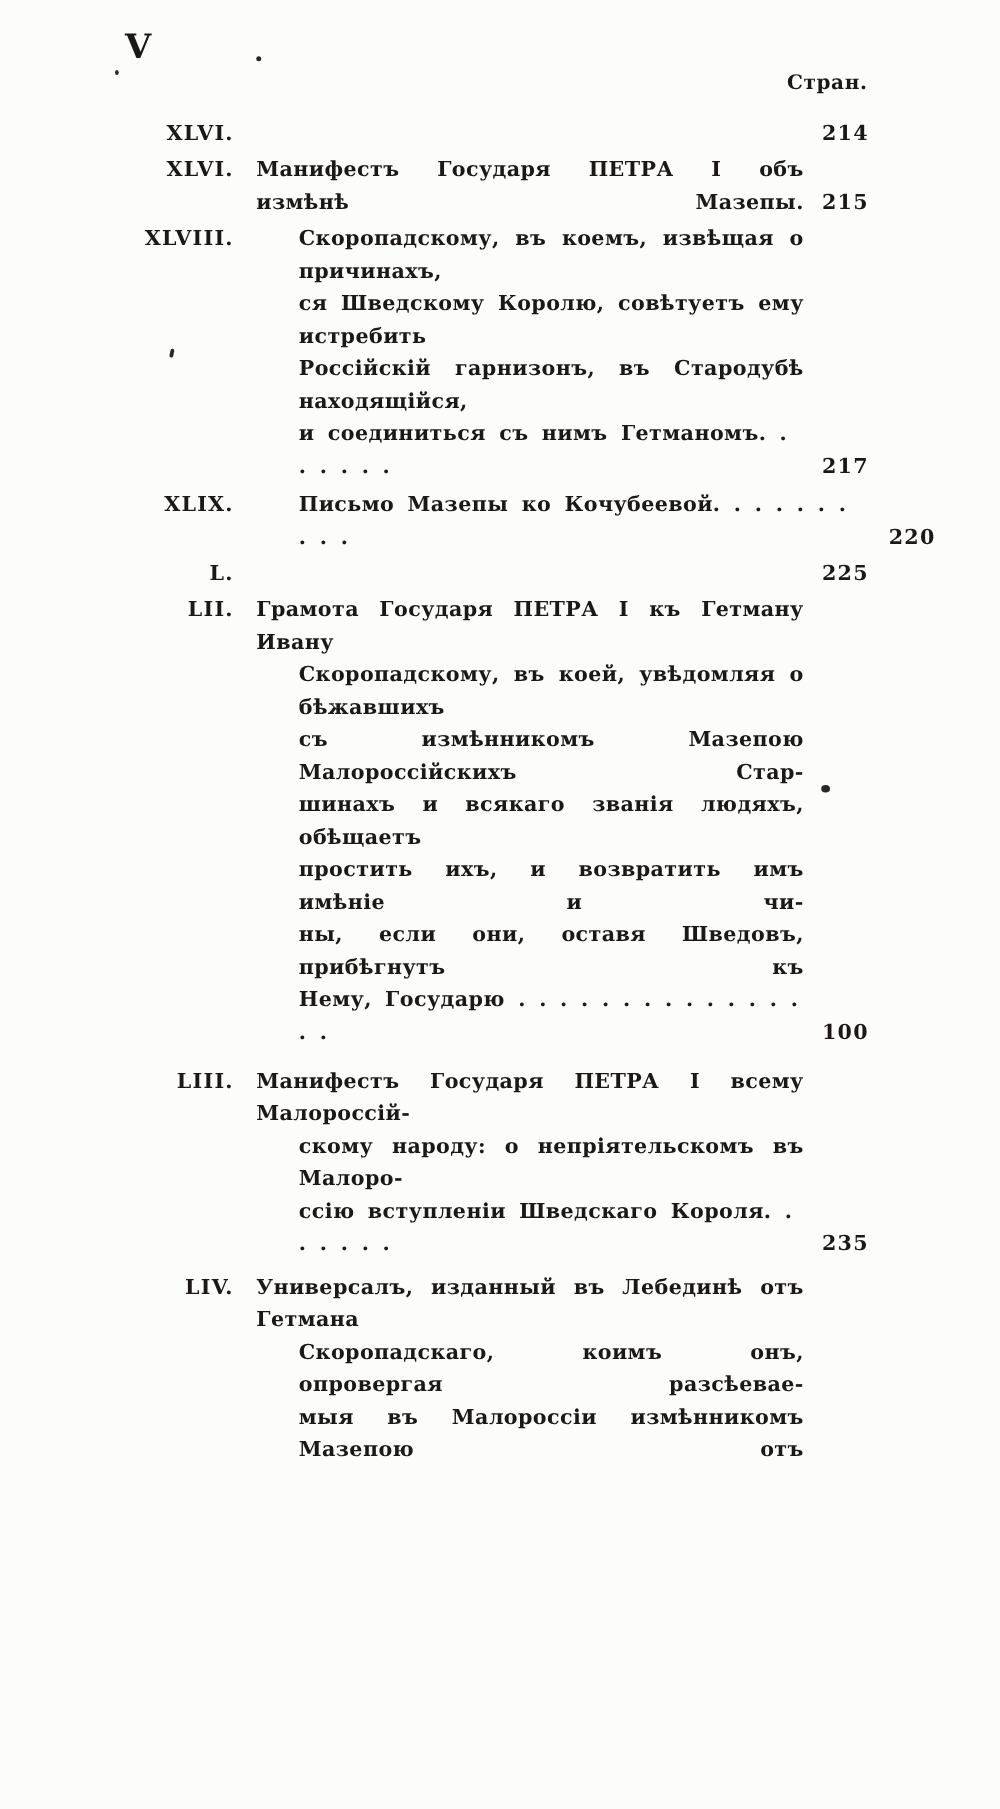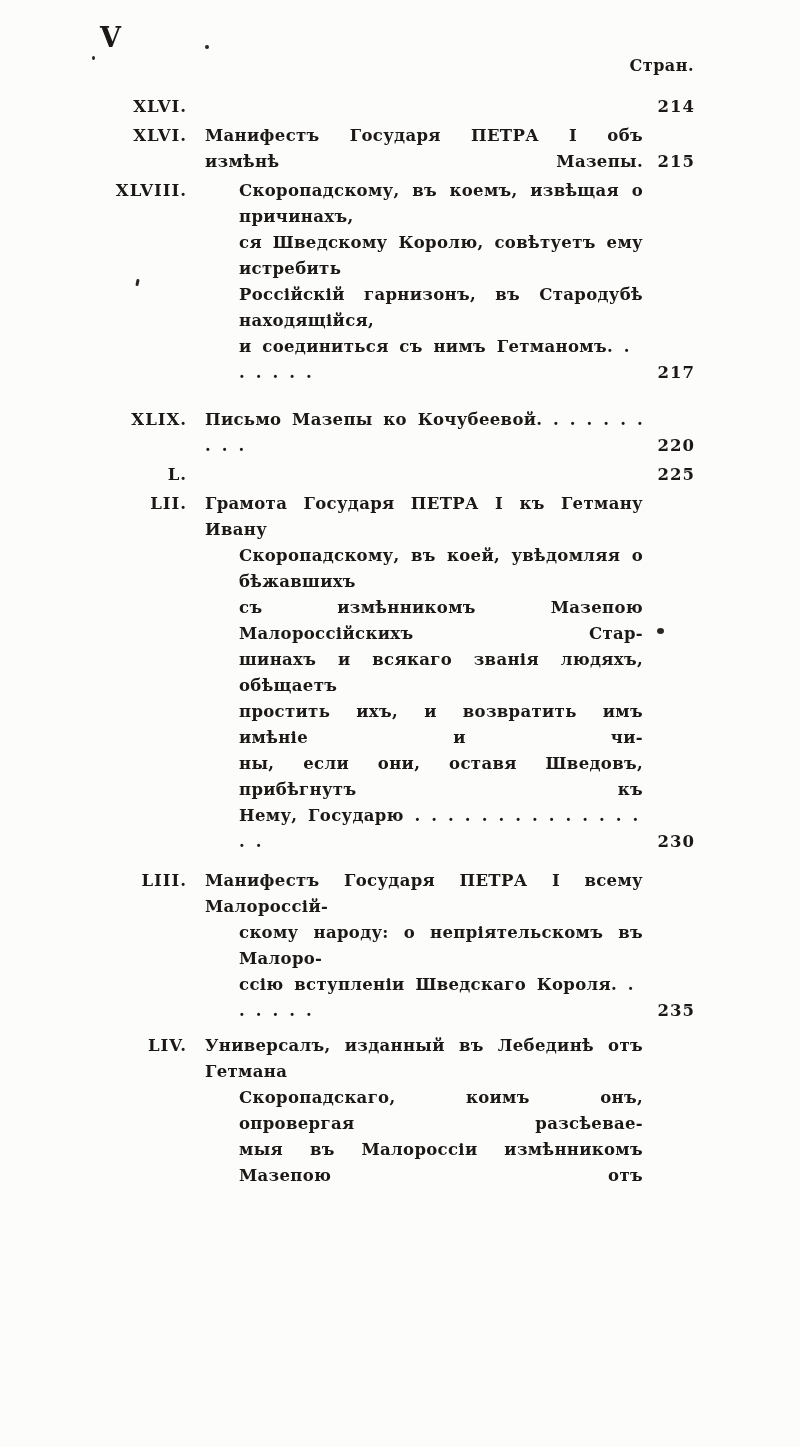--- a/index.html
+++ b/index.html
@@ -21,21 +21,21 @@
     position:absolute;right:106px;top:56px;
     font-size:16px;letter-spacing:0.5px;
   }
   .toc{
     position:absolute;left:95px;top:94px;width:600px;
     font-size:16.5px;
   }
   .entry{display:flex;margin-bottom:3px;}
   .entry.gap-lg{margin-top:13px;}
   .entry.gap-md{margin-top:9px;}
-  .entry.gap-sm{margin-top:21px;}
+  .entry.gap-sm{margin-top:5px;gap:34px;}
   .num{
     width:92px;flex:0 0 92px;
     text-align:right;
     align-self:flex-start;
     line-height:26px;
     letter-spacing:1px;
   }
   .body{
     width:438px;flex:0 0 438px;
     margin-left:18px;
@@ -118,21 +118,21 @@
     <div class="num">LII.</div>
     <div class="body">
           <div class="line">Грамота Государя ПЕТРА I къ Гетману Ивану</div>
           <div class="line cont">Скоропадскому, въ коей, увѣдомляя о бѣжавшихъ</div>
           <div class="line cont">съ измѣнникомъ Мазепою Малороссійскихъ Стар-</div>
           <div class="line cont">шинахъ и всякаго званія людяхъ, обѣщаетъ</div>
           <div class="line cont">простить ихъ, и возвратить имъ имѣніе и чи-</div>
           <div class="line cont">ны, если они, оставя Шведовъ, прибѣгнутъ къ</div>
           <div class="line cont leader">Нему, Государю . . . . . . . . . . . . . . . .</div>
         </div>
-    <div class="pg">230</div>
+    <div class="pg">100</div>
   </div>
 
   <div class="entry gap-lg">
     <div class="num">LIII.</div>
     <div class="body">
           <div class="line">Манифестъ Государя ПЕТРА I всему Малороссій-</div>
           <div class="line cont">скому народу: о непріятельскомъ въ Малоро-</div>
           <div class="line cont leader">ссію вступленіи Шведскаго Короля. . . . . . .</div>
         </div>
     <div class="pg">235</div>

